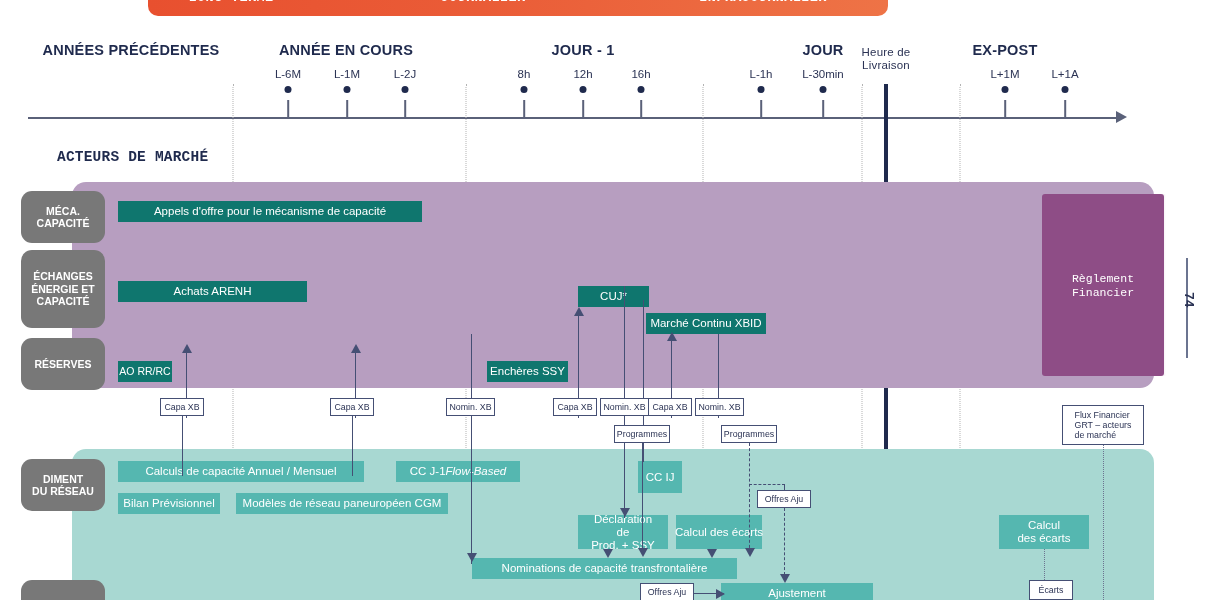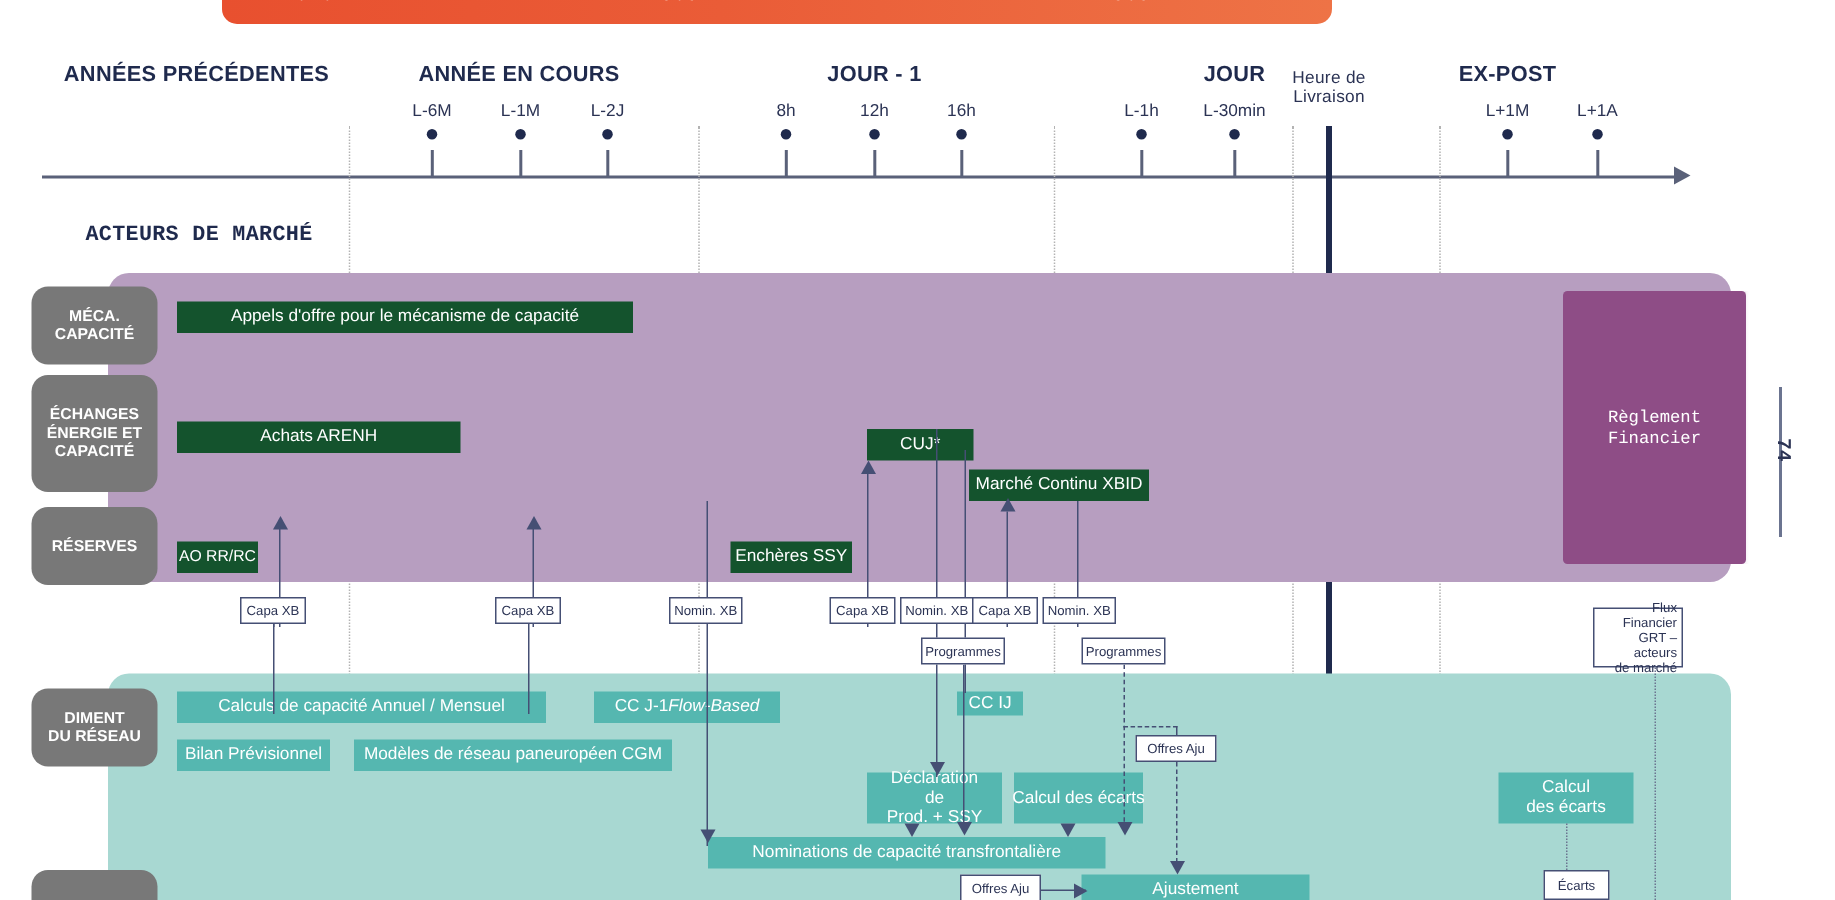--- a/index.html
+++ b/index.html
@@ -113,31 +113,31 @@
   }
   .cat-chip.tiny{font-size:8.6px;letter-spacing:-.1px;}
 
   
   .bar{
     position:absolute; box-sizing:border-box;
     display:flex; align-items:center; justify-content:center;
     color:#ffffff; font-size:11.5px; line-height:13px; text-align:center;
     padding:0 8px; white-space:nowrap;
   }
-  .bar.purple{background:#14532d;}
+  .bar.purple{background:#0f766e;}
   .bar.purple-dark{background:#8e4d86;}
   .bar.teal{background:#55b7b0;}
   .bar.wrap{white-space:normal;}
   .bar i{font-style:italic;}
 
   
   .note{
     position:absolute; box-sizing:border-box;
     background:#ffffff; border:1.3px solid #454f74;
-    color:#2b3354; font-size:8.8px; line-height:10px; text-align:right;
+    color:#2b3354; font-size:8.8px; line-height:10px; text-align:left;
     display:flex; align-items:center; justify-content:center;
     padding:0 3px; white-space:nowrap;
   }
   .note.wrap{white-space:normal;}
 
   
   .vline{position:absolute;width:1.4px;background:#454f74;}
   .vline.dash{
     width:0;background:none;border-left:1.5px dashed #454f74;
   }
@@ -274,21 +274,21 @@
   </div>
   <div class="cat-chip" style="top:580px;height:52px">
     <span>RÉSERVES</span>
   </div>
 
   <div class="bar teal" style="left:118px;top:461px;width:246px;height:21px">Calculs de capacité Annuel / Mensuel</div>
   <div class="bar teal" style="left:396px;top:461px;width:124px;height:21px">
     <span>CC J-1 </span>
       <i>Flow-Based</i>
   </div>
-  <div class="bar teal" style="left:638px;top:461px;width:44px;height:16px">CC IJ</div>
+  <div class="bar teal" style="left:638px;top:461px;width:44px;height:32px">CC IJ</div>
   <div class="bar teal" style="left:118px;top:493px;width:102px;height:21px">Bilan Prévisionnel</div>
   <div class="bar teal" style="left:236px;top:493px;width:212px;height:21px">Modèles de réseau paneuropéen CGM</div>
   <div class="bar teal wrap" style="left:578px;top:515px;width:90px;height:34px">
     <span>Déclaration de<br>Prod. + SSY</span>
   </div>
   <div class="bar teal" style="left:676px;top:515px;width:86px;height:34px">Calcul
 des écarts</div>
   <div class="bar teal wrap" style="left:999px;top:515px;width:90px;height:34px">
     <span>Calcul<br>des écarts</span>
   </div>
@@ -350,21 +350,21 @@
   <div class="note" style="left:330px;top:398px;width:44px;height:18px">Capa XB</div>
   <div class="note" style="left:446px;top:398px;width:49px;height:18px">Nomin. XB</div>
   <div class="note" style="left:553px;top:398px;width:44px;height:18px">Capa XB</div>
   <div class="note" style="left:600px;top:398px;width:49px;height:18px">Nomin. XB</div>
   <div class="note" style="left:648px;top:398px;width:44px;height:18px">Capa XB</div>
   <div class="note" style="left:695px;top:398px;width:49px;height:18px">Nomin. XB</div>
   <div class="note" style="left:614px;top:425px;width:56px;height:18px">Programmes</div>
   <div class="note" style="left:721px;top:425px;width:56px;height:18px">Programmes</div>
   <div class="note" style="left:757px;top:490px;width:54px;height:18px">Offres Aju</div>
   <div class="note" style="left:640px;top:583px;width:54px;height:18px">Offres Aju</div>
-  <div class="note wrap" style="left:1062px;top:405px;width:60px;height:40px">
+  <div class="note wrap" style="left:1062px;top:405px;width:82px;height:40px">
     <span>Flux Financier<br>GRT – acteurs<br>de marché</span>
   </div>
   <div class="note" style="left:1029px;top:580px;width:44px;height:20px">Écarts</div>
 
   <div class="abs" id="page-rule"></div>
   <div class="abs" id="page-num">74</div>
 
 </div>
 
 </body></html>

